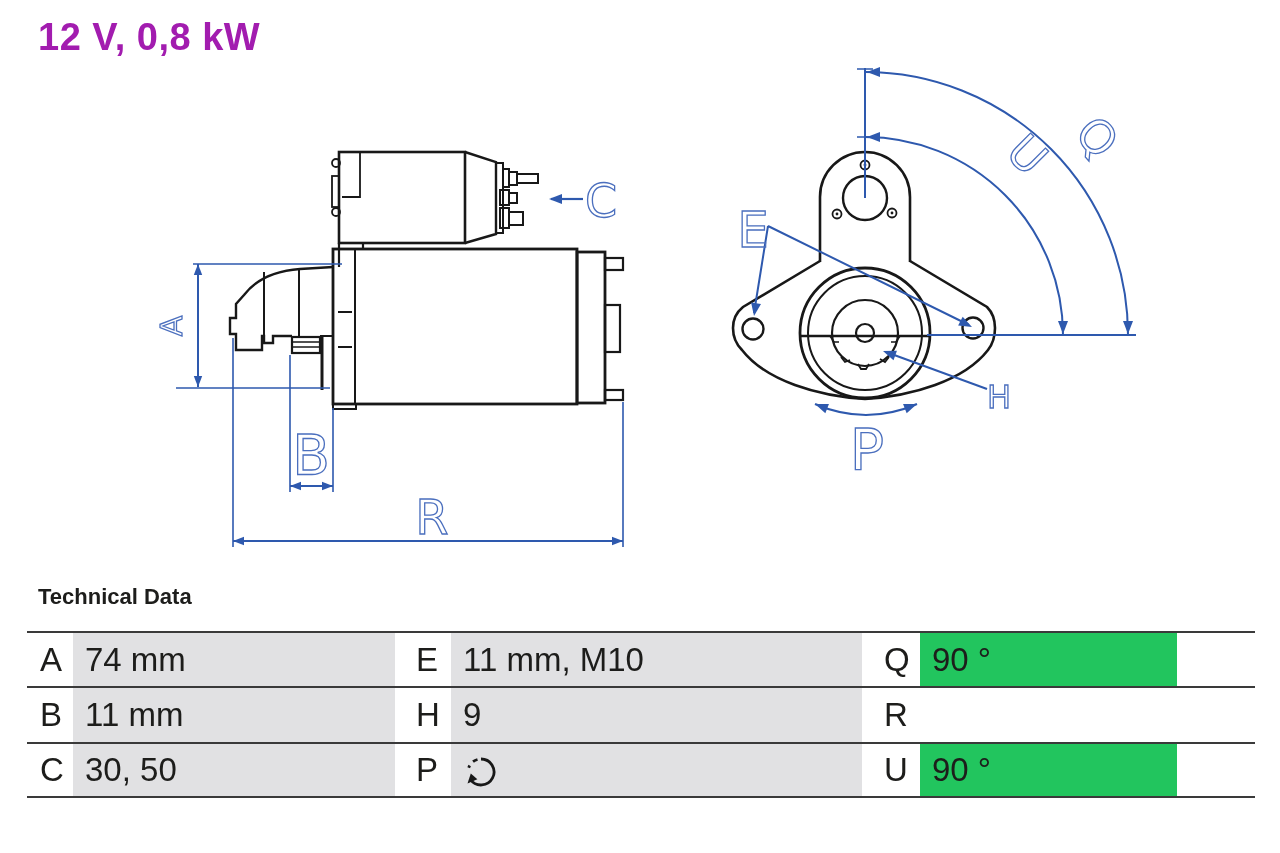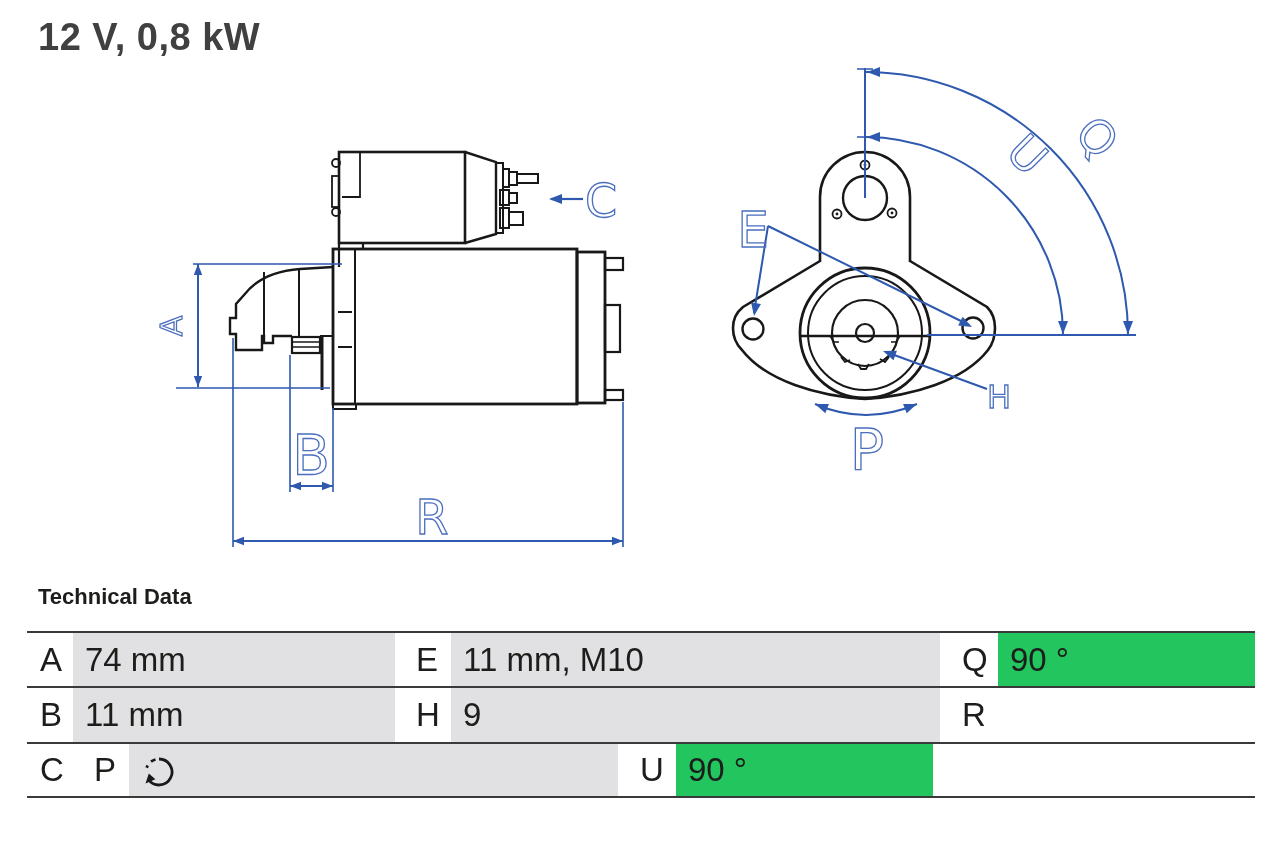--- a/index.html
+++ b/index.html
@@ -1,29 +1,29 @@
 <!DOCTYPE html>
 <html><head>
 <meta charset="utf-8">
 <style>
   html,body{margin:0;padding:0;background:#ffffff;}
   body{width:1280px;height:853px;position:relative;overflow:hidden;
        font-family:"Liberation Sans","DejaVu Sans",sans-serif;color:#1d1d1b;}
   .page-title{position:absolute;left:38px;top:16px;font-size:38px;font-weight:700;
-              letter-spacing:.5px;color:#404040;}
+              letter-spacing:.5px;color:#a21caf;}
   .diagram-svg{position:absolute;left:0;top:0;width:1280px;height:580px;}
   .tech-heading{position:absolute;left:38px;top:584px;font-size:22px;font-weight:700;color:#1d1d1b;}
   .tech-table{position:absolute;left:27px;top:631px;width:1228px;border-top:2px solid #3a3a3a;}
   .t-row{display:flex;border-bottom:2px solid #3a3a3a;align-items:stretch;}
   .t-row.r1{height:53px}.t-row.r2{height:54px}.t-row.r3{height:52px}
   .cell{display:flex;align-items:center;font-size:33px;color:#1d1d1b;white-space:nowrap;overflow:hidden;}
   .k1{width:46px;padding-left:13px;box-sizing:border-box;background:#ffffff;}
   .v1{width:322px;padding-left:12px;box-sizing:border-box;background:#e1e1e3;text-align:center;}
   .k2{width:56px;padding-left:21px;box-sizing:border-box;background:#ffffff;}
-  .v2{width:489px;padding-left:12px;box-sizing:border-box;background:#e1e1e3;}
+  .v2{width:411px;padding-left:12px;box-sizing:border-box;background:#e1e1e3;}
   .k3{width:58px;padding-left:22px;box-sizing:border-box;background:#ffffff;}
   .v3{width:257px;padding-left:12px;box-sizing:border-box;background:#22c55e;}
   .blk{stroke:#181818;fill:none;}
   .blu{stroke:#2e59ae;fill:none;}
   .bluf{fill:#2e59ae;stroke:none;}
   .cad{font-family:"DejaVu Sans",sans-serif;fill:none;stroke:#4b6fbe;stroke-width:1.3px;}
 </style>
 </head>
 <body>
 
@@ -150,20 +150,21 @@
   </div>
   <div class="t-row r2">
     <div class="cell k1">B</div>
     <div class="cell v1">11 mm</div>
     <div class="cell k2">H</div>
     <div class="cell v2">9</div>
     <div class="cell k3">R</div>
   </div>
   <div class="t-row r3">
     <div class="cell k1">C</div>
+    <div class="cell v1">30, 50</div>
     <div class="cell k2">P</div>
     <div class="cell v2">
       <svg width="36" height="36" viewBox="-18 -18 36 36" style="margin-top:4px">
         <path d="M0,-13 A13,13 0 1 1 -10.6,7.5" fill="none" stroke="#181818" stroke-width="2.8"></path>
         <path d="M-3.5,-12.5 A13,13 0 0 0 -12.3,-4.3" fill="none" stroke="#181818" stroke-width="2.8" stroke-dasharray="5 5"></path>
         <path d="M-13.5,11.5 L-10.2,1.6 L-3.6,7.2 Z" fill="#181818"></path>
       </svg>
     </div>
     <div class="cell k3">U</div>
     <div class="cell v3">90 °</div>

